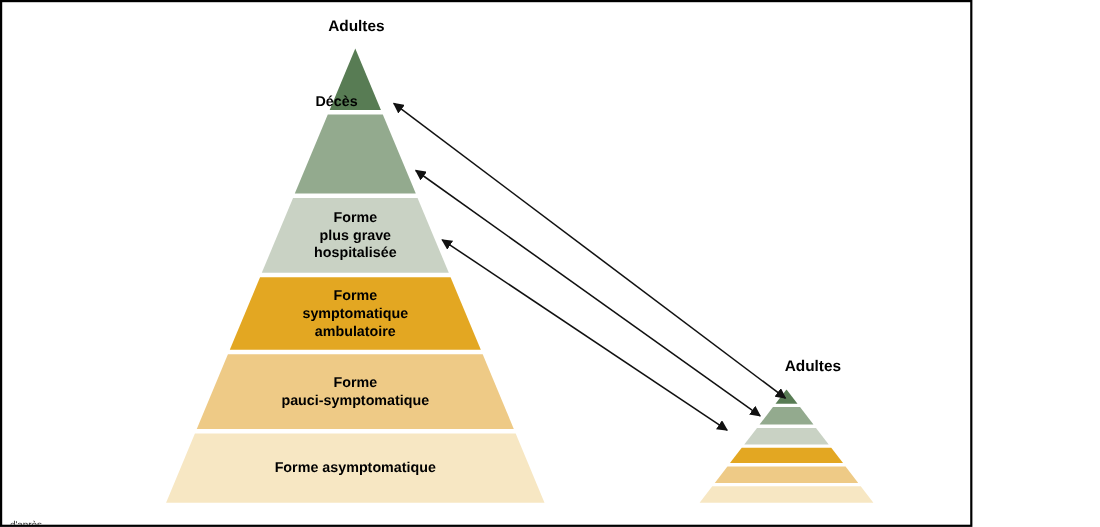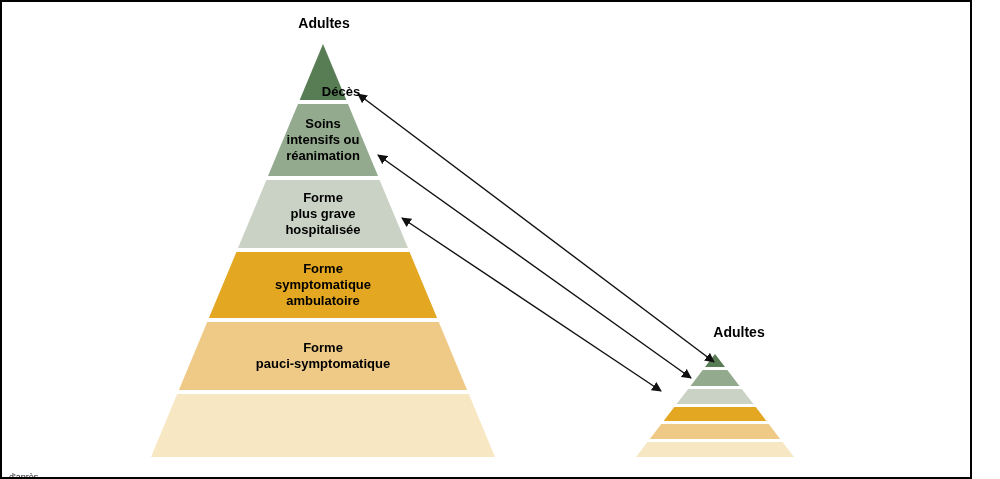--- a/index.html
+++ b/index.html
@@ -1,18 +1,18 @@
 <!DOCTYPE html>
 <html><head>
 <meta charset="utf-8">
 <style>
   html, body { margin: 0; padding: 0; background: #ffffff; }
   .canvas {
     position: relative;
-    width: 972px;
+    width: 884px;
     height: 479px;
     box-sizing: border-box;
     border: 2px solid #000000;
     background: #ffffff;
     overflow: hidden;
     font-family: "Liberation Sans", sans-serif;
   }
   .canvas svg { position: absolute; left: 0; top: 0; }
   .lbl {
     position: absolute;
@@ -61,28 +61,26 @@
     <polygon points="645.5,440 780.5,440 792,455 634,455" fill="#f7e7c3"></polygon>
 
     <line x1="356" y1="92" x2="712" y2="360" stroke="#111111" stroke-width="1.4" marker-start="url(#ah)" marker-end="url(#ah)"></line>
     <line x1="376" y1="153" x2="689" y2="376" stroke="#111111" stroke-width="1.4" marker-start="url(#ah)" marker-end="url(#ah)"></line>
     <line x1="400" y1="216" x2="659" y2="389" stroke="#111111" stroke-width="1.4" marker-start="url(#ah)" marker-end="url(#ah)"></line>
   </svg>
 
   <div class="lbl pyr-title" style="left:322px; top:14px;">Adultes</div>
   <div class="lbl pyr-title" style="left:737px; top:323px;">Adultes</div>
 
-  <div class="lbl seg-label" style="left:339px; top:82px;">Décès</div>
-  <div class="lbl seg-label" style="left:321px; top:114px;">Soins
-intensifs ou
-réanimation</div>
+  <div class="lbl seg-label" style="left:304px; top:82px;">Décès</div>
   <div class="lbl seg-label" style="left:321px; top:188px;">Forme
 plus grave
 hospitalisée</div>
   <div class="lbl seg-label" style="left:321px; top:259px;">Forme
 symptomatique
 ambulatoire</div>
   <div class="lbl seg-label" style="left:321px; top:338px;">Forme
 pauci-symptomatique</div>
+  <div class="lbl seg-label" style="left:321px; top:415px;">Forme asymptomatique</div>
 
   <div class="footnote">d'après …</div>
 
 </div>
 
 </body></html>

